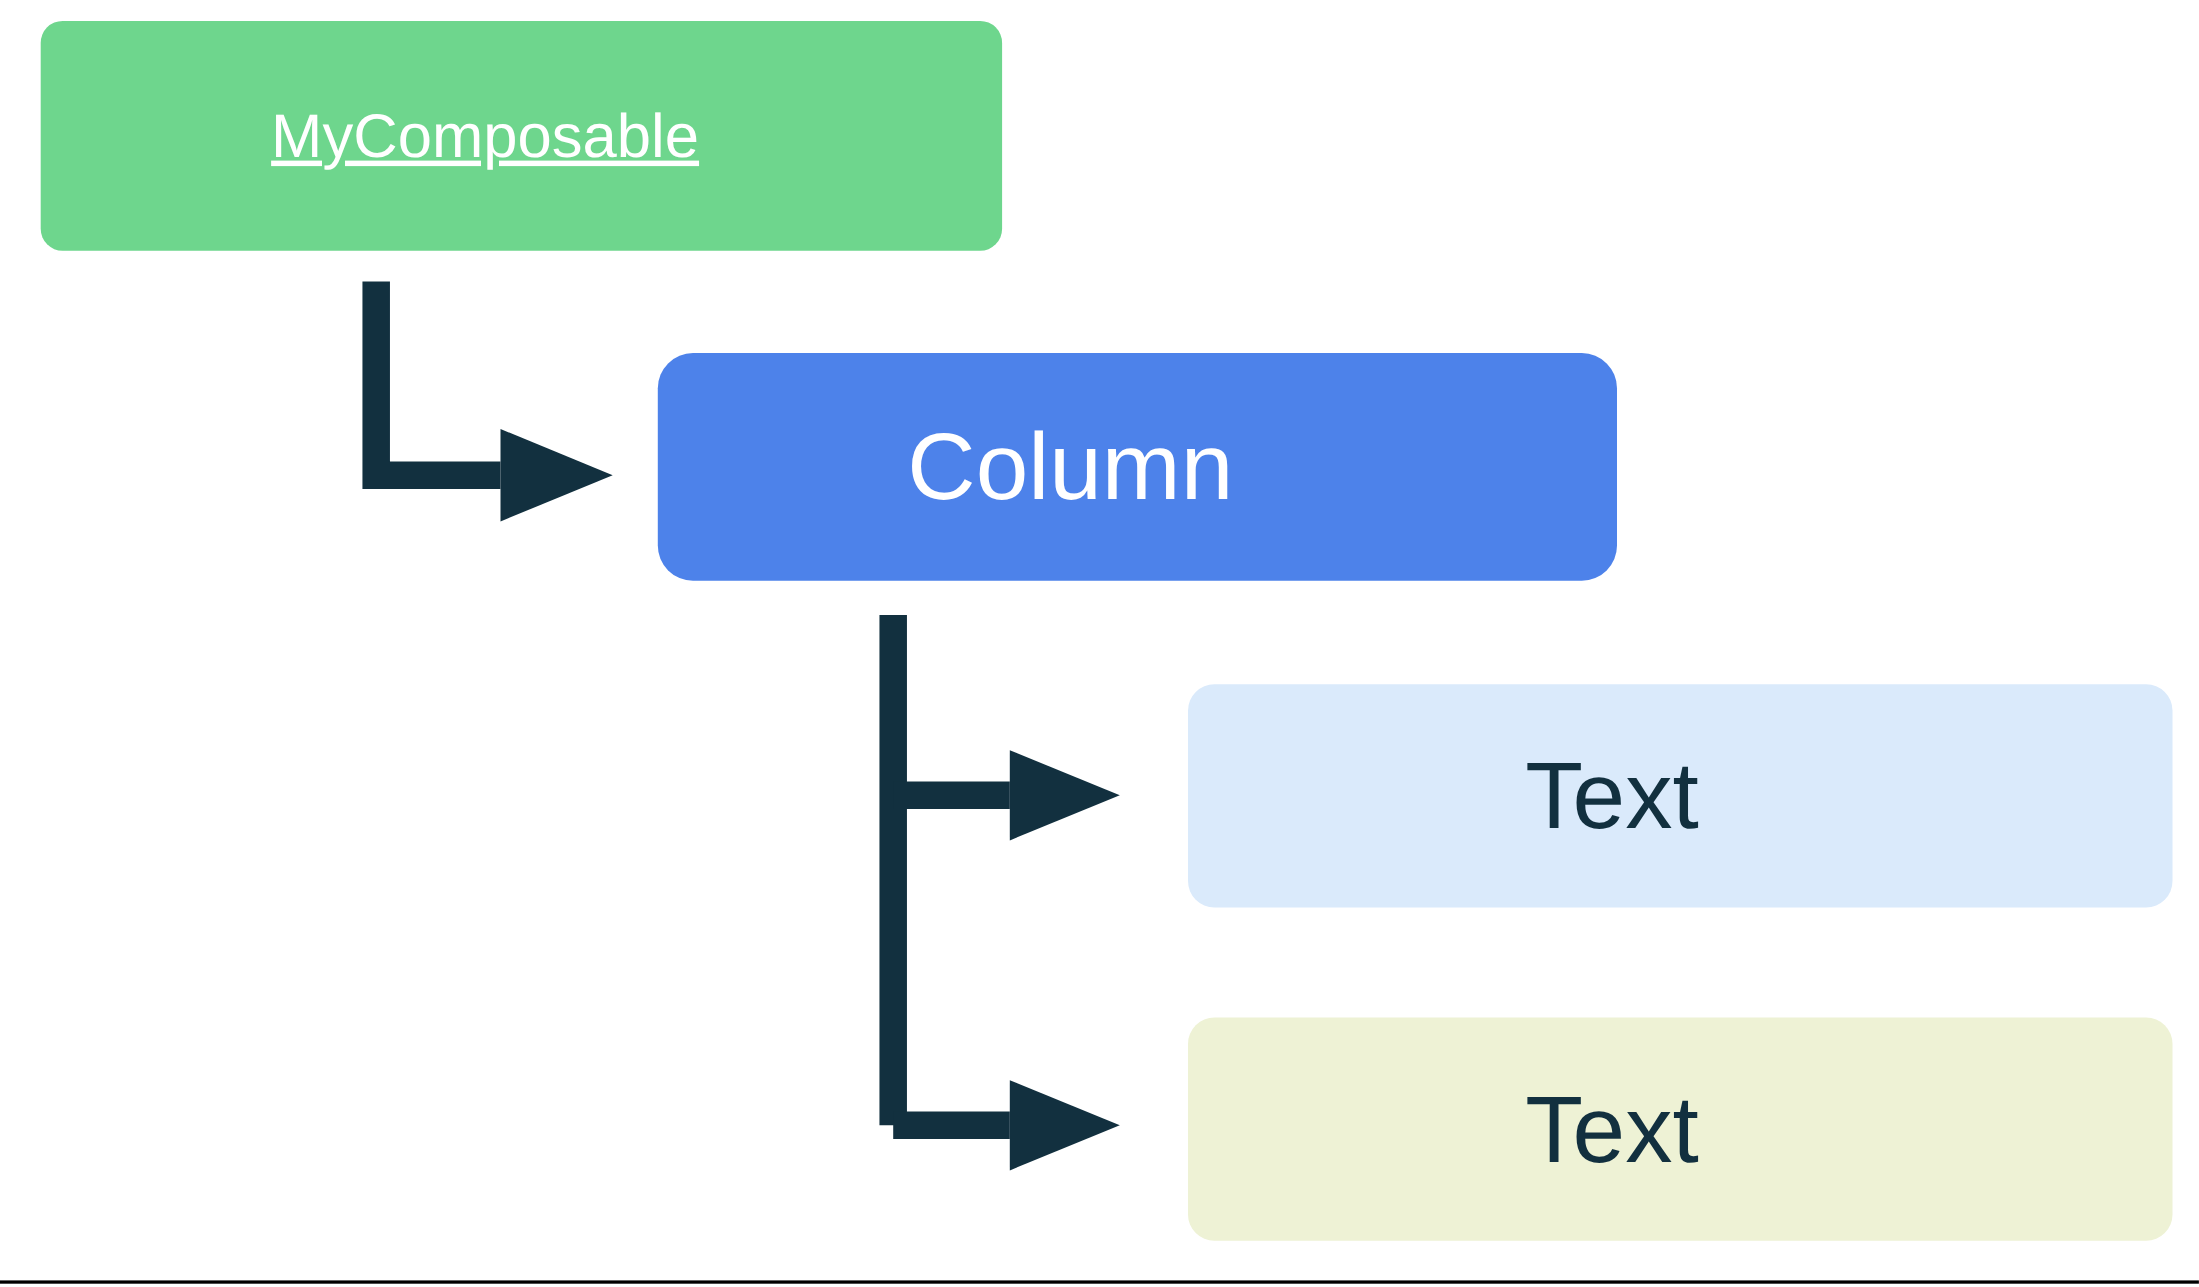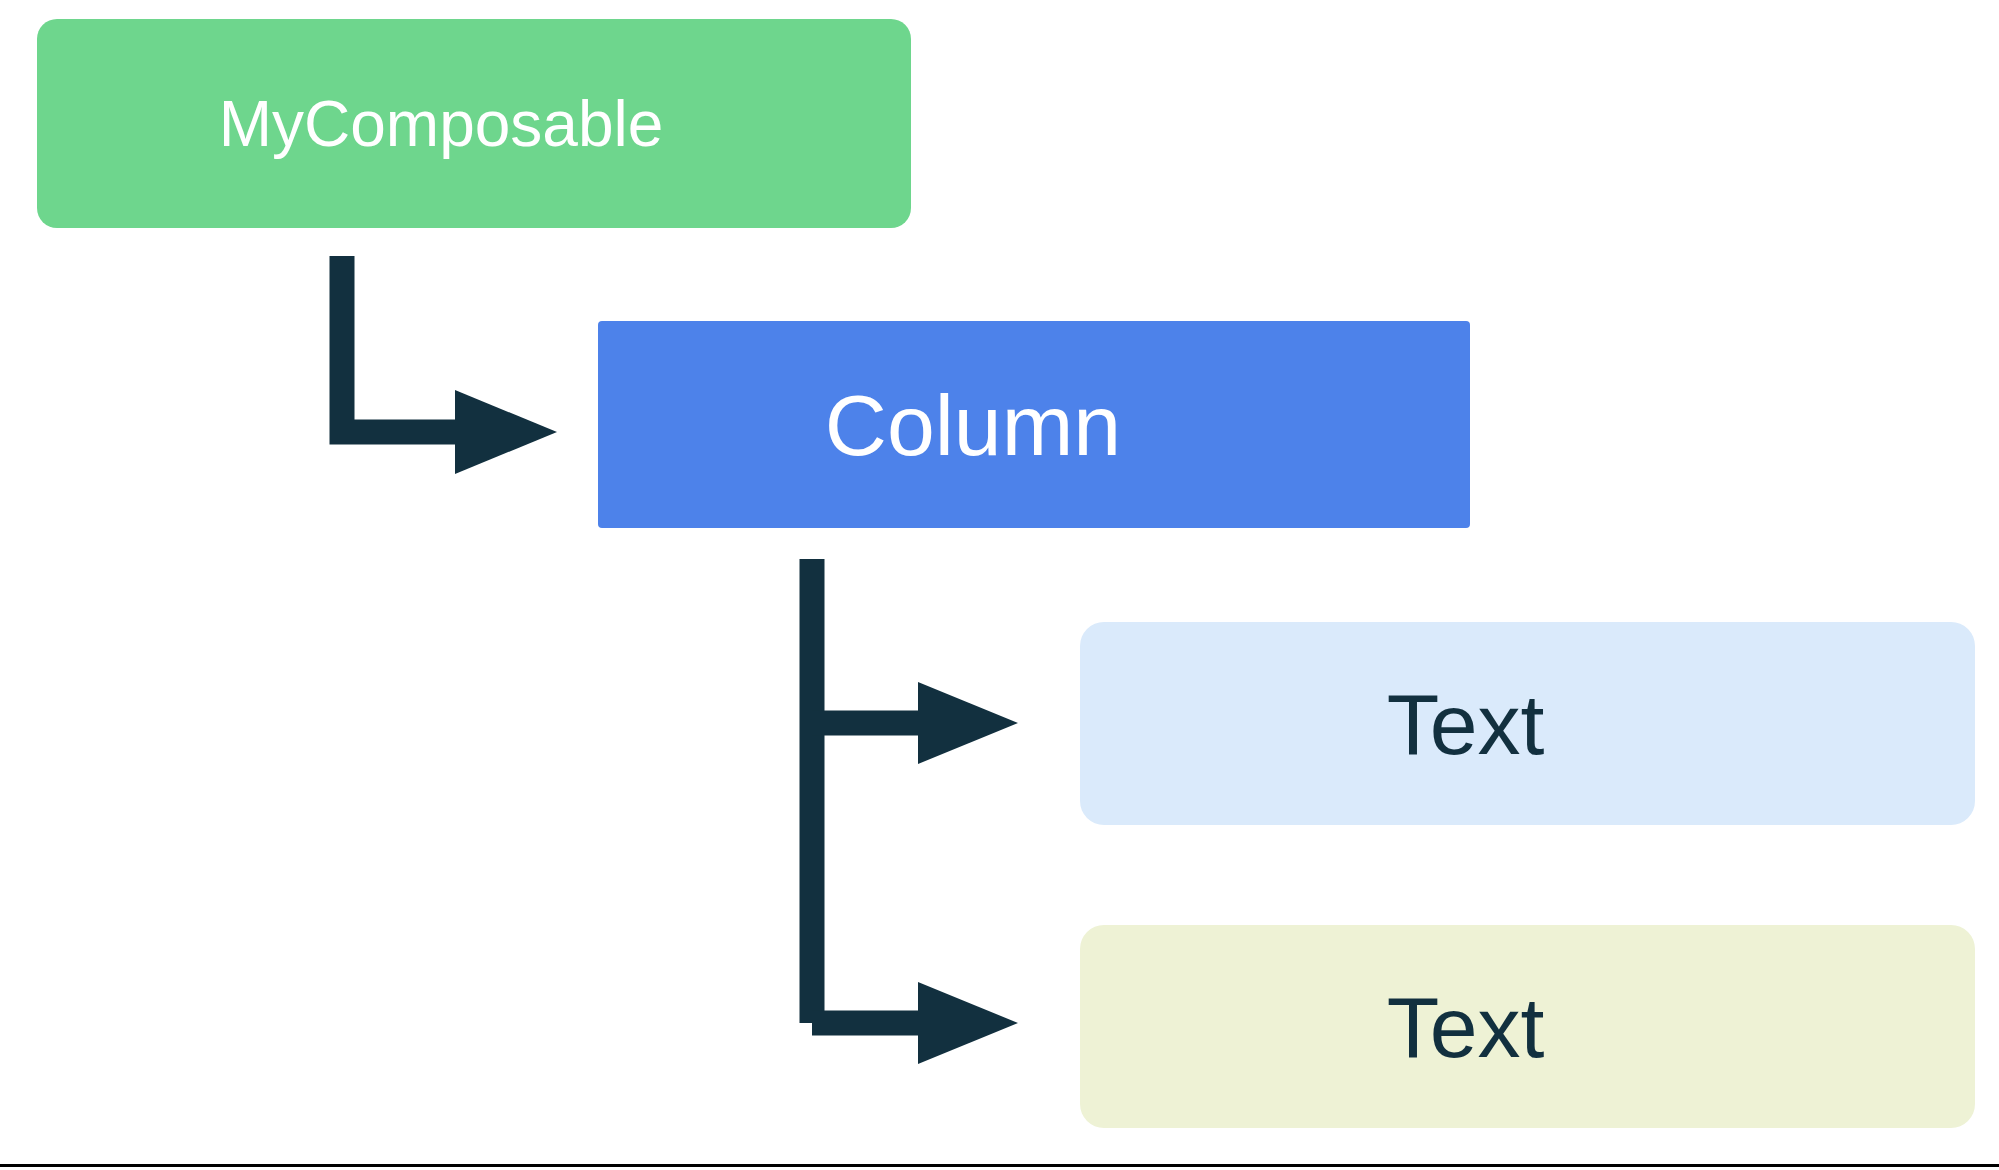--- a/index.html
+++ b/index.html
@@ -33,32 +33,33 @@
   #node-mycomposable {
     left: 37px;
     top: 19px;
     width: 874px;
     height: 209px;
     background: #6ed68d;
     border-radius: 20px;
   }
   #node-mycomposable .node-label {
     color: #ffffff;
-    font-size: 64px;
+    font-size: 56px;
     padding-right: 66px;
+    text-decoration: underline;
   }
 
   
   #node-column {
     left: 598px;
     top: 321px;
     width: 872px;
     height: 207px;
     background: #4d82ea;
-    border-radius: 4px;
+    border-radius: 32px;
   }
   #node-column .node-label {
     color: #ffffff;
     font-size: 86px;
     padding-right: 122px;
   }
 
   
   #node-text-1 {
     left: 1080px;

